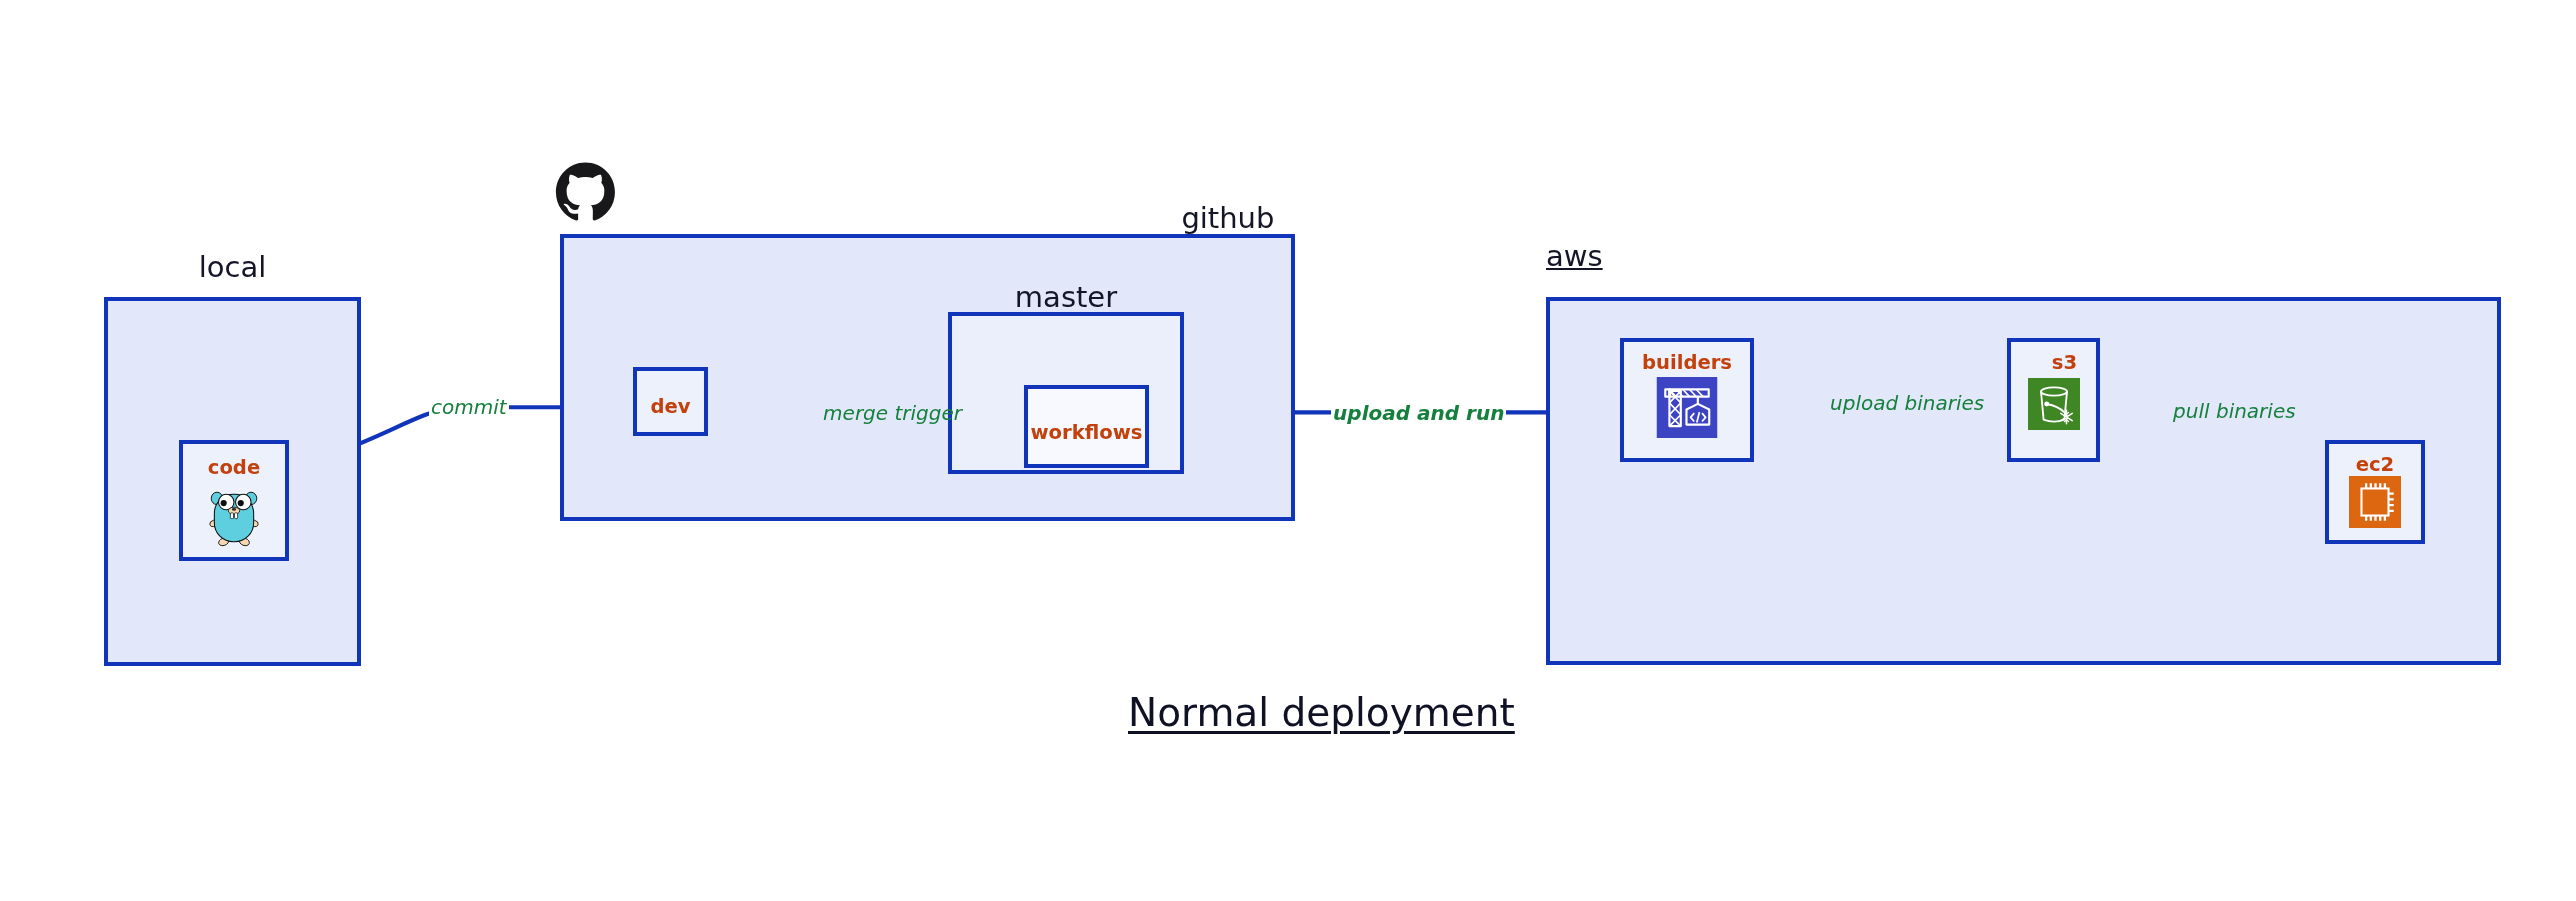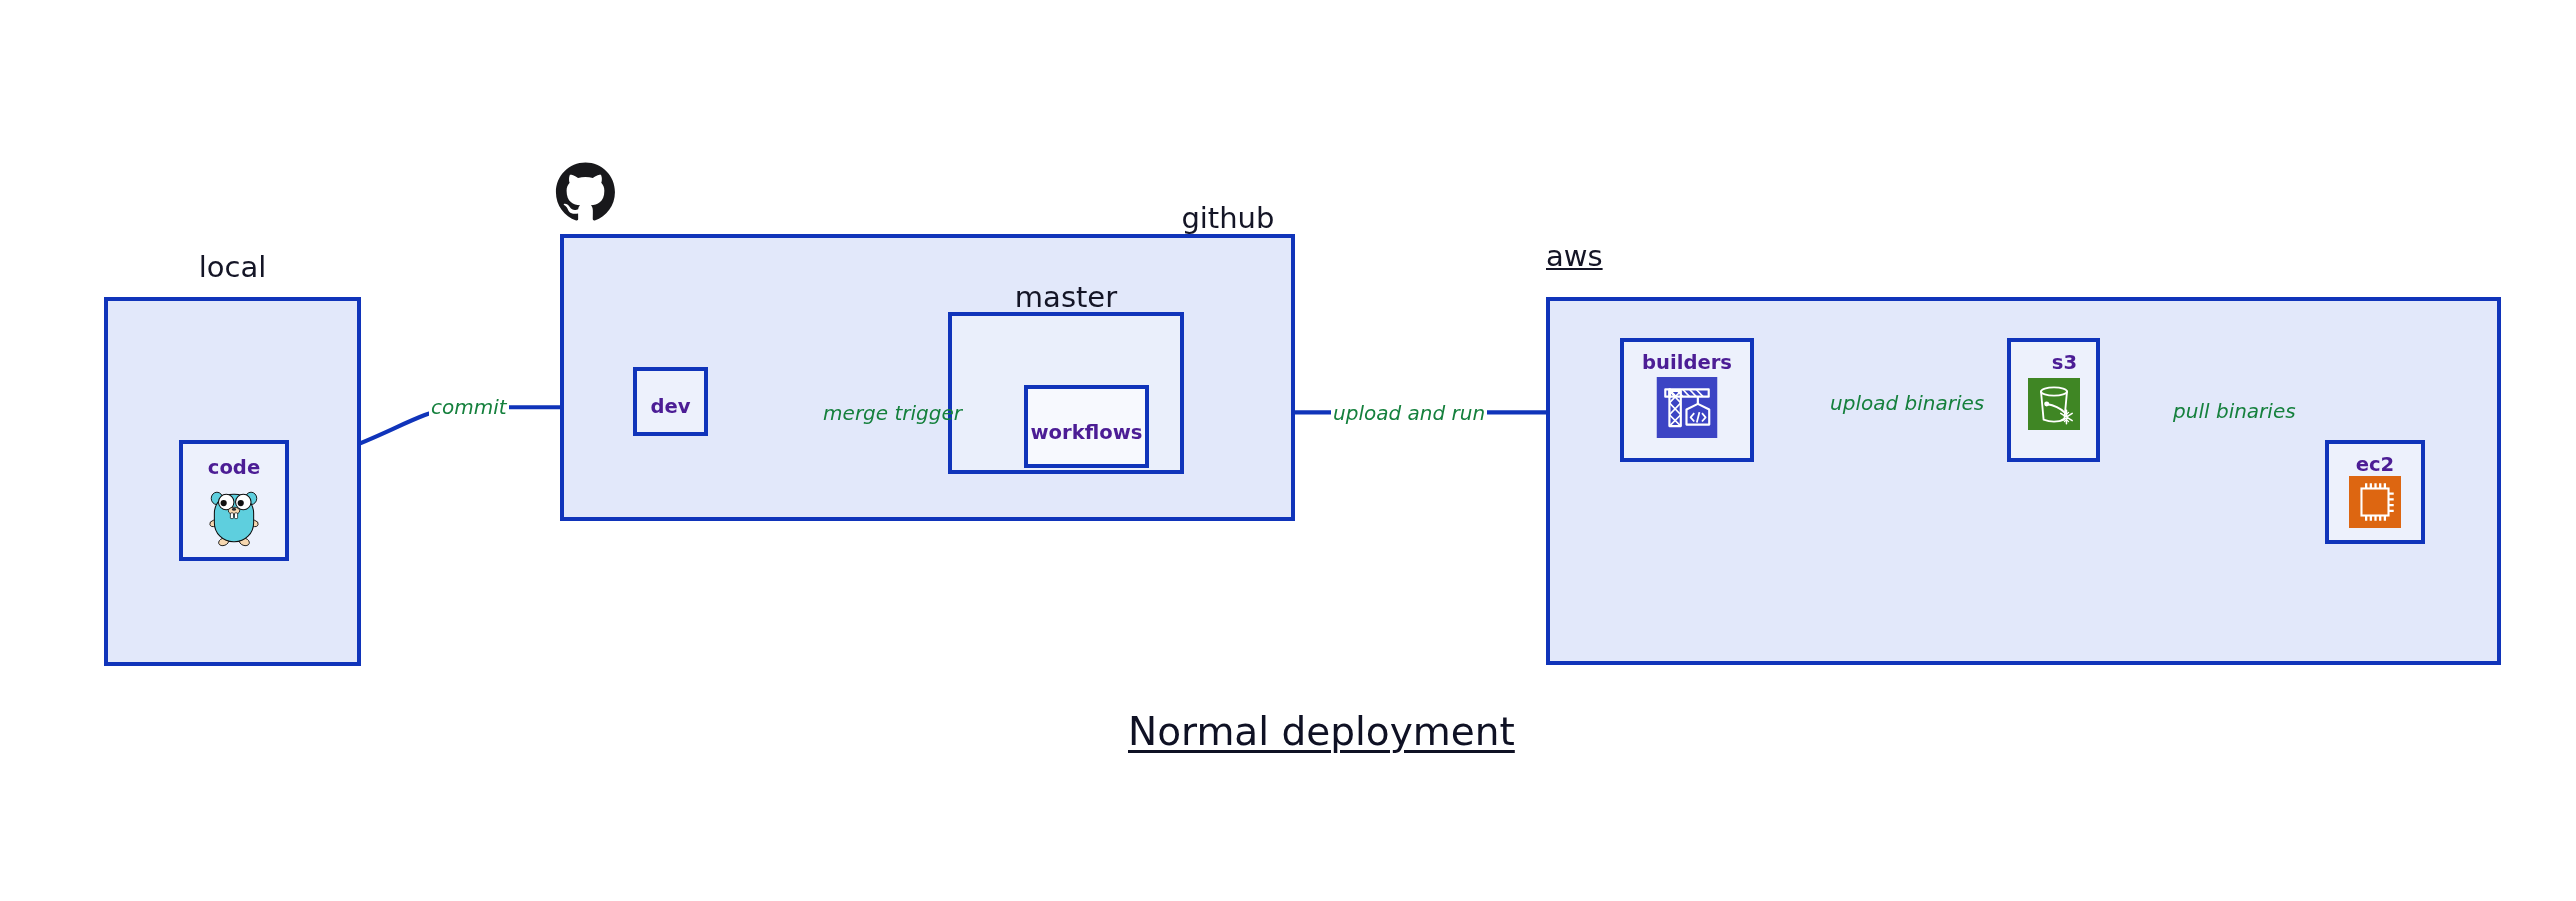--- a/index.html
+++ b/index.html
@@ -9,21 +9,21 @@
 
   
   .group{position:absolute;background:#e2e8fa;border:4.6px solid #1034ba;box-sizing:border-box;}
   .group.inner{background:#eaeffb;border-width:4.1px;}
   .grp-label{position:absolute;color:#141526;font-size:29px;line-height:1;white-space:nowrap;}
 
   
   .node{position:absolute;background:#edf1fc;border:4.1px solid #1034ba;box-sizing:border-box;}
   .node.white{background:#f7f9fe;}
   .node-label{position:absolute;left:0;right:0;text-align:center;
-              color:#4c1d95;font-size:19.6px;font-weight:bold;line-height:1;white-space:nowrap;}
+              color:#c2410c;font-size:19.6px;font-weight:bold;line-height:1;white-space:nowrap;}
   .node-icon{position:absolute;left:50%;transform:translateX(-50%);}
 
   
   svg.edges{position:absolute;left:0;top:0;width:2604px;height:902px;overflow:visible;}
   .edge-label{position:absolute;color:#15803d;font-size:20px;font-style:italic;
               line-height:1;white-space:nowrap;background:#ffffff;padding:0 2.1px;text-align:right;}
   .edge-label.onblue{background:transparent;}
 
   
   .diagram-title{position:absolute;color:#0f1124;font-size:39px;line-height:1;
@@ -181,22 +181,22 @@
           <path d="M76 34 L86 34 M76 45 L86 45 M76 56 L86 56 M76 67 L86 67" stroke-width="4.4"></path>
         </g>
       </svg>
     </div>
   </div>
 
   <div class="edge-label" style="left:429px;top:397px;">commit</div>
 
   <div class="edge-label onblue" style="left:821px;top:403px;">merge trigger</div>
 
-  <div class="edge-label" style="left:1331px;top:403px;">upload and run</div>
+  <div class="edge-label" style="left:1331px;top:403px;font-weight:bold;">upload and run</div>
 
   <div class="edge-label onblue" style="left:1828px;top:393px;">upload binaries</div>
 
   <div class="edge-label onblue" style="left:2171px;top:401px;">pull binaries</div>
 
-  <div class="diagram-title" style="left:1128px;top:712px;">Normal deployment</div>
+  <div class="diagram-title" style="left:1128px;top:693px;">Normal deployment</div>
 
 </div>
 
 
 </body></html>

